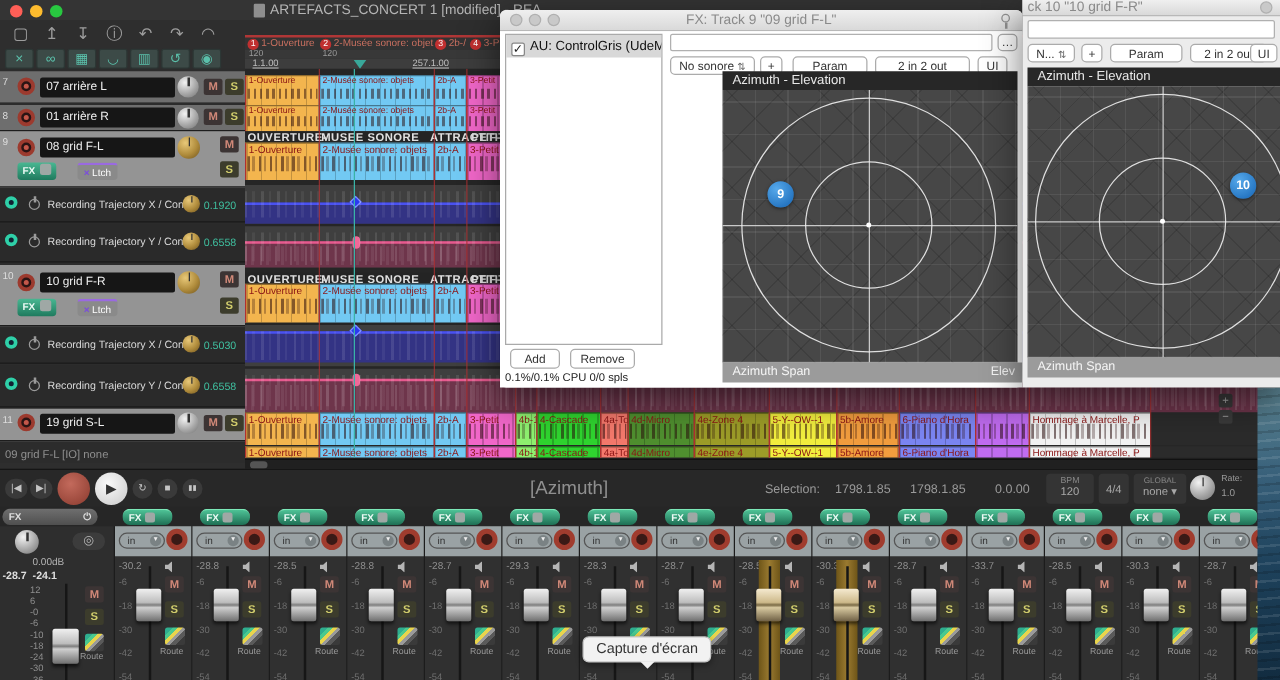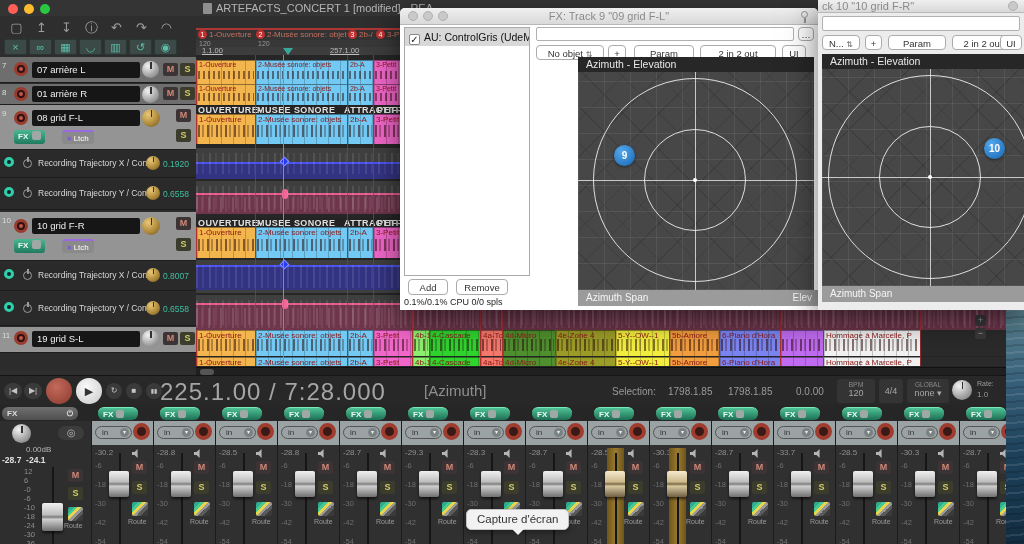--- a/index.html
+++ b/index.html
@@ -214,39 +214,40 @@
       <span class="msbtn s" style="left:176px;top:26px">S</span>
       <span class="fxpill" style="left:14px;top:27px"><span>FX</span><span class="hndl"></span></span>
       <span class="ltch" style="left:62px;top:27px"><span class="x">×</span><span>Ltch</span></span>
     </div>
 
     <div class="erow" style="top:207px;height:29px">
       <span class="ering" style="top:7px"></span>
       <span class="epwr" style="top:9px"></span>
       <span class="ename" style="top:8px">Recording Trajectory X / ControlG</span>
       <span class="knob gold" style="left:146px;top:6px;width:14px;height:14px"></span>
-      <span class="eval" style="top:9px">0.8007</span>
+      <span class="eval" style="top:9px">0.5030</span>
     </div>
 
     <div class="erow" style="top:237px;height:34px">
       <span class="ering" style="top:10px"></span>
       <span class="epwr" style="top:12px"></span>
       <span class="ename" style="top:11px">Recording Trajectory Y / ControlG</span>
       <span class="knob gold" style="left:146px;top:9px;width:14px;height:14px"></span>
       <span class="eval" style="top:12px">0.6558</span>
     </div>
 
     <div class="trow sel" style="top:272px;height:26px">
       <span class="tnum">11</span>
       <span class="rec" style="top:4px"></span>
       <div class="tname" style="top:4px">19 grid  S-L</div>
       <span class="knob" style="left:142px;top:3px;width:17px;height:17px"></span>
       <span class="msbtn" style="left:163px;top:5px">M</span>
       <span class="msbtn s" style="left:180px;top:5px">S</span>
     </div>
+    <div class="status">09 grid F-L [IO] none</div>
   </div>
 
   <div class="arrange">
     <div class="lane clips-sm" id="lane-t7" style="top:5px;height:24px;background:#2b2b2b">
         <div class="clip" style="left: 0px; width: 59px; background-color: rgb(243, 181, 78);">
           <span class="clbl">1-Ouverture</span>
         </div>
         <div class="clip" style="left: 59px; width: 92px; background-color: rgb(114, 201, 243);">
           <span class="clbl">2-Musée sonore: objets</span>
         </div>
@@ -440,21 +441,20 @@
   </div>
 
   <div class="transport">
     <span class="tbtn" style="left:4px;width:18px">|◀</span>
     <span class="tbtn" style="left:24px;width:18px">▶|</span>
     <span class="tbtn" style="left:46px;width:26px;height:26px;top:2px;border-radius:50%;background:radial-gradient(circle at 40% 35%,#c36a5c,#8a3a2e);"></span>
     <span class="tbtn" style="left:76px;width:26px;height:26px;top:2px;border-radius:50%;background:radial-gradient(circle at 40% 35%,#fafafa,#c9c9c9);color:#333;font-size:11px;line-height:26px">▶</span>
     <span class="tbtn" style="left:106px;width:16px">↻</span>
     <span class="tbtn" style="left:126px;width:16px">■</span>
     <span class="tbtn" style="left:146px;width:16px;font-size:6px">▮▮</span>
-    <span class="bigtime">225.1.00 / 7:28.000</span>
     <span class="stopped">[Azimuth]</span>
     <span class="selrow" style="left:612px">Selection:</span>
     <span class="selrow" style="left:668px">1798.1.85</span>
     <span class="selrow" style="left:728px">1798.1.85</span>
     <span class="selrow" style="left:796px">0.0.00</span>
     <div class="tpbox" style="left:837px;width:38px;height:24px">
       <div style="font-size:7px;color:#888;padding-top:2px">BPM</div>
       <div style="font-size:9px">120</div>
     </div>
     <div class="tpbox" style="left:879px;width:24px;height:24px;line-height:24px;font-size:9px">4/4</div>
@@ -856,21 +856,21 @@
     </div>
     <div class="abs" style="left:0;top:17px;width:418px;height:285px;background:#fff"></div>
     <div class="pluglist" style="left:4px;top:19px;width:126px;height:249px">
       <div class="plugrow"><span class="cb">✓</span><span>AU: ControlGris (UdeM)</span></div>
     </div>
     <span class="macbtn" style="left:8px;top:271px;width:40px;height:16px;line-height:16px">Add</span>
     <span class="macbtn" style="left:56px;top:271px;width:52px;height:16px;line-height:16px">Remove</span>
     <div class="abs" style="left:4px;top:289px;font-size:9px;color:#222">0.1%/0.1% CPU 0/0 spls</div>
     <div class="txtfield" style="left:136px;top:19px;width:258px;height:14px"></div>
     <span class="macbtn" style="left:398px;top:19px;width:16px;height:14px;line-height:13px">…</span>
-    <span class="macbtn" style="left:136px;top:37px;width:68px;height:15px;line-height:15px"><span>No objet</span> <span style="color:#666;font-size:8px">⇅</span></span>
+    <span class="macbtn" style="left:136px;top:37px;width:68px;height:15px;line-height:15px"><span>No sonore</span> <span style="color:#666;font-size:8px">⇅</span></span>
     <span class="macbtn" style="left:208px;top:37px;width:18px;height:15px;line-height:15px">+</span>
     <span class="macbtn" style="left:234px;top:37px;width:60px;height:15px;line-height:15px">Param</span>
     <span class="macbtn" style="left:300px;top:37px;width:76px;height:15px;line-height:15px">2 in 2 out</span>
     <span class="macbtn" style="left:382px;top:37px;width:24px;height:15px;line-height:15px">UI</span>
 
     <div class="plughdr" style="left:178px;top:49px;width:236px;height:15px">Azimuth - Elevation</div>
     <div class="radar" style="left:178px;top:64px;width:236px;height:218px">
       <div class="xline" style="left:0;top:108px;width:236px;height:1px"></div>
       <div class="xline" style="left:117px;top:0;width:1px;height:218px"></div>
       <div class="circ" style="left:15px;top:6px;width:204px;height:204px"></div>

